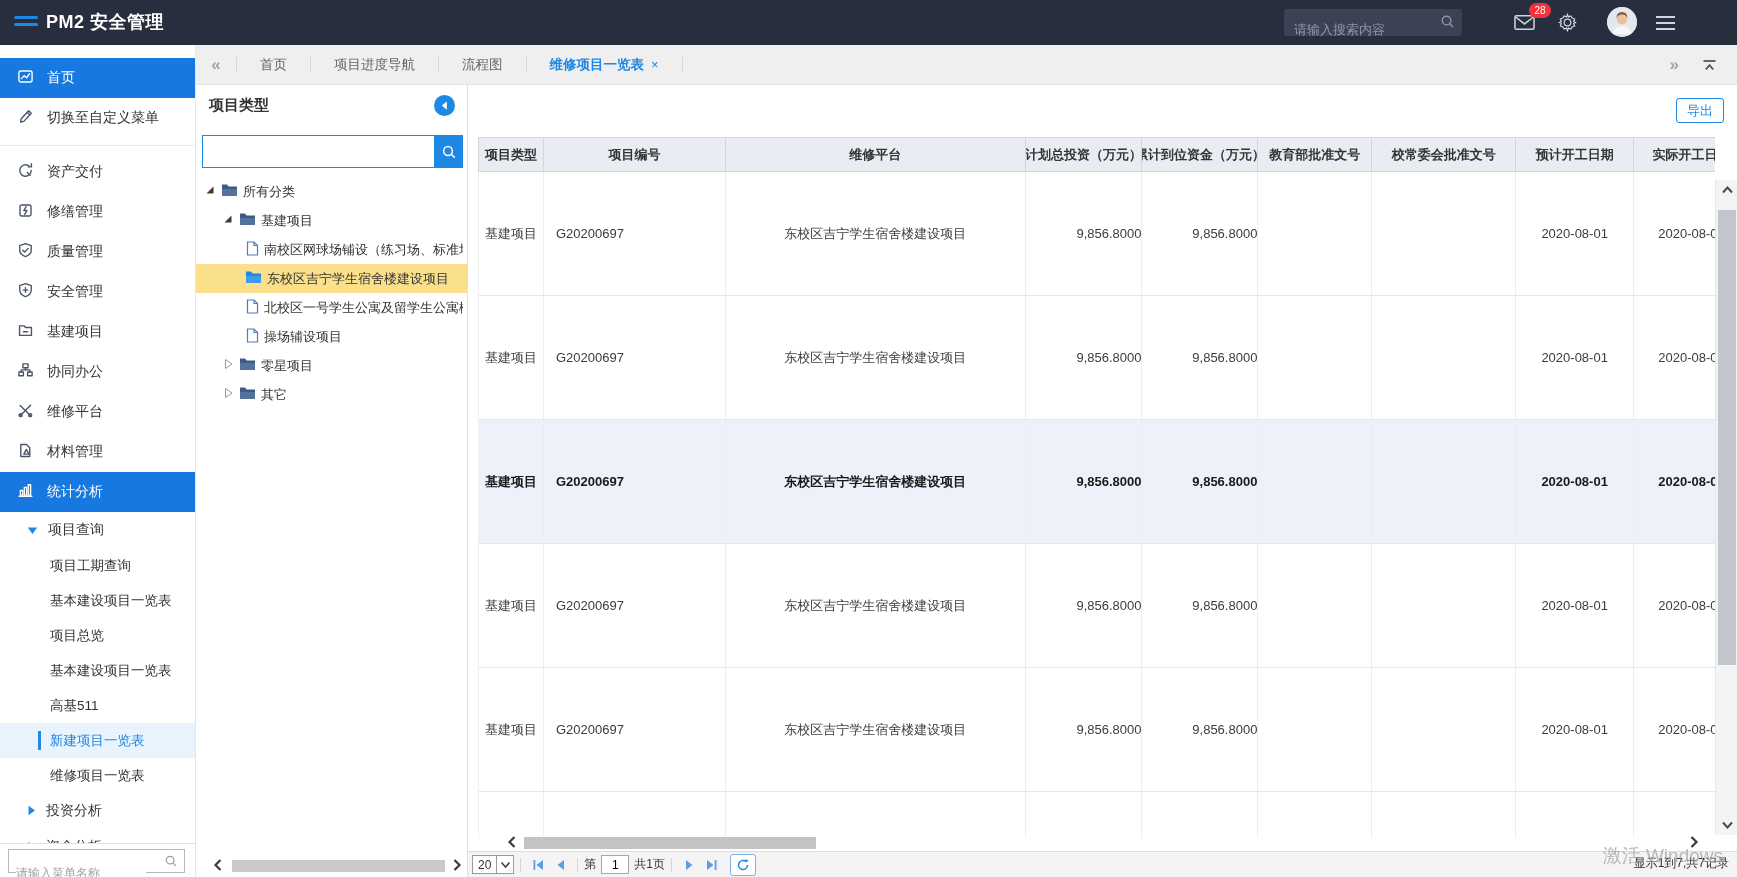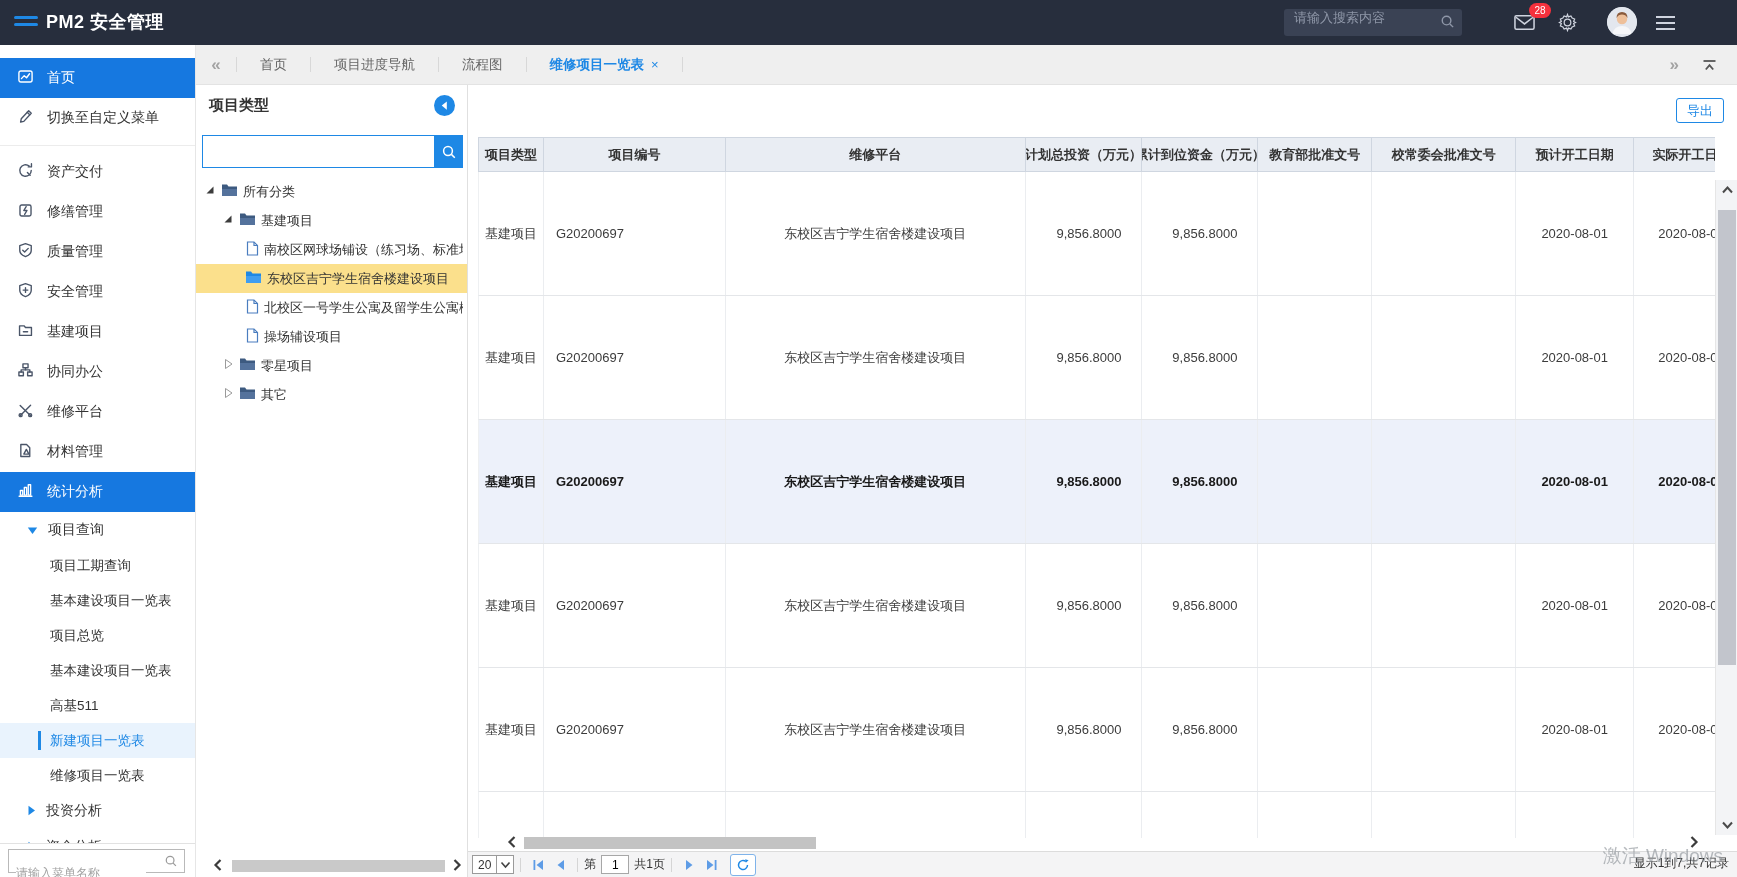--- a/index.html
+++ b/index.html
@@ -6,21 +6,21 @@
   html,body { width:1737px; height:877px; overflow:hidden; }
   body { font-family:"Liberation Sans","DejaVu Sans",sans-serif; font-size:13px; color:#333; background:#fff; }
   #app { position:relative; width:1737px; height:877px; overflow:hidden; background:#fff; }
 
   
   .navbar { position:absolute; left:0; top:0; width:1737px; height:45px; background:#272e3d; z-index:30; }
   .burger { position:absolute; left:14px; top:16px; width:26px; height:14px; cursor:pointer; }
   .burger i { display:block; width:24px; height:3px; background:#1e88e5; border-radius:2px; margin-bottom:4px; }
   .logo { position:absolute; left:46px; top:0; line-height:45px; color:#fff; font-size:18px; font-weight:bold; letter-spacing:.5px; }
   .nav-search { position:absolute; right:275px; top:9px; width:178px; height:27px; background:#3a4254; border-radius:3px; }
-  .nav-search input { position:absolute; left:10px; top:0; width:140px; height:17px; background:transparent; border:none; outline:none; color:#cfd4df; font-size:13px; }
+  .nav-search input { position:absolute; left:10px; top:12px; width:140px; height:17px; background:transparent; border:none; outline:none; color:#cfd4df; font-size:13px; }
   .nav-search input::placeholder { color:#8f97a8; }
   .nav-search .mag { position:absolute; right:7px; top:5px; }
   .nav-ico { position:absolute; top:0; height:45px; display:flex; align-items:center; justify-content:center; cursor:pointer; }
   .mail { right:200px; width:26px; }
   .badge { position:absolute; right:186px; top:3px; min-width:22px; height:15px; line-height:15px; background:#f5313d; color:#fff; font-size:10px; border-radius:8px; text-align:center; padding:0 5px; z-index:31; }
   .gear { right:158px; width:24px; }
   .avatar { position:absolute; right:100px; top:7px; width:30px; height:30px; border-radius:50%; background:#dde2ea; overflow:hidden; cursor:pointer; }
   .menu3 { right:60px; width:24px; flex-direction:column; gap:4px; }
   .menu3 i { display:block; width:19px; height:2px; background:#cfd4df; }
 
@@ -74,21 +74,21 @@
   .grid { position:absolute; left:10px; top:52px; width:1237px; height:701px; overflow:hidden; }
   .grid-inner { width:1272px; }
   .thead { display:flex; height:35px; background:#e9edf3; border-top:1px solid #cfd6e0; border-bottom:1px solid #cfd6e0; border-left:1px solid #cfd6e0; }
   .th { height:100%; display:flex; align-items:center; justify-content:center; font-weight:bold; font-size:13px; color:#333; border-right:1px solid #cfd6e0; overflow:hidden; white-space:nowrap; }
   .trow { display:flex; height:124px; border-bottom:1px solid #e4e6e9; border-left:1px solid #eef0f2; background:#fff; }
   .trow.selected { background:#edf1fa; font-weight:bold; color:#1a1a1a; }
   .td { height:100%; display:flex; align-items:center; border-right:1px solid #ebedf0; font-size:13px; color:#3c3c3c; overflow:hidden; white-space:nowrap; }
   .trow.selected .td { color:#1a1a1a; }
   .td.c-center { justify-content:center; }
   .td.c-left { justify-content:flex-start; padding-left:12px; }
-  .td.c-right { justify-content:flex-end; padding-right:20px; }
+  .td.c-right { justify-content:flex-end; padding-right:0; }
 
   
   .ct-hscroll { position:absolute; left:10px; bottom:26px; width:1237px; height:16px; }
   .ct-hscroll .thumb { position:absolute; left:46px; top:2px; width:292px; height:12px; background:#c3c3c3; }
   .ct-hscroll .scroll-arrow { top:0; }
 
   
   .vscroll { position:absolute; right:0; top:95px; width:22px; height:655px; background:#f3f4f6; border-left:1px solid #e6e6e6; }
   .vscroll .varrow { position:absolute; left:0; width:22px; height:20px; display:flex; align-items:center; justify-content:center; cursor:pointer; }
   .vscroll .thumb { position:absolute; left:2px; top:30px; width:18px; height:455px; background:#c2c5cc; cursor:grab; }

